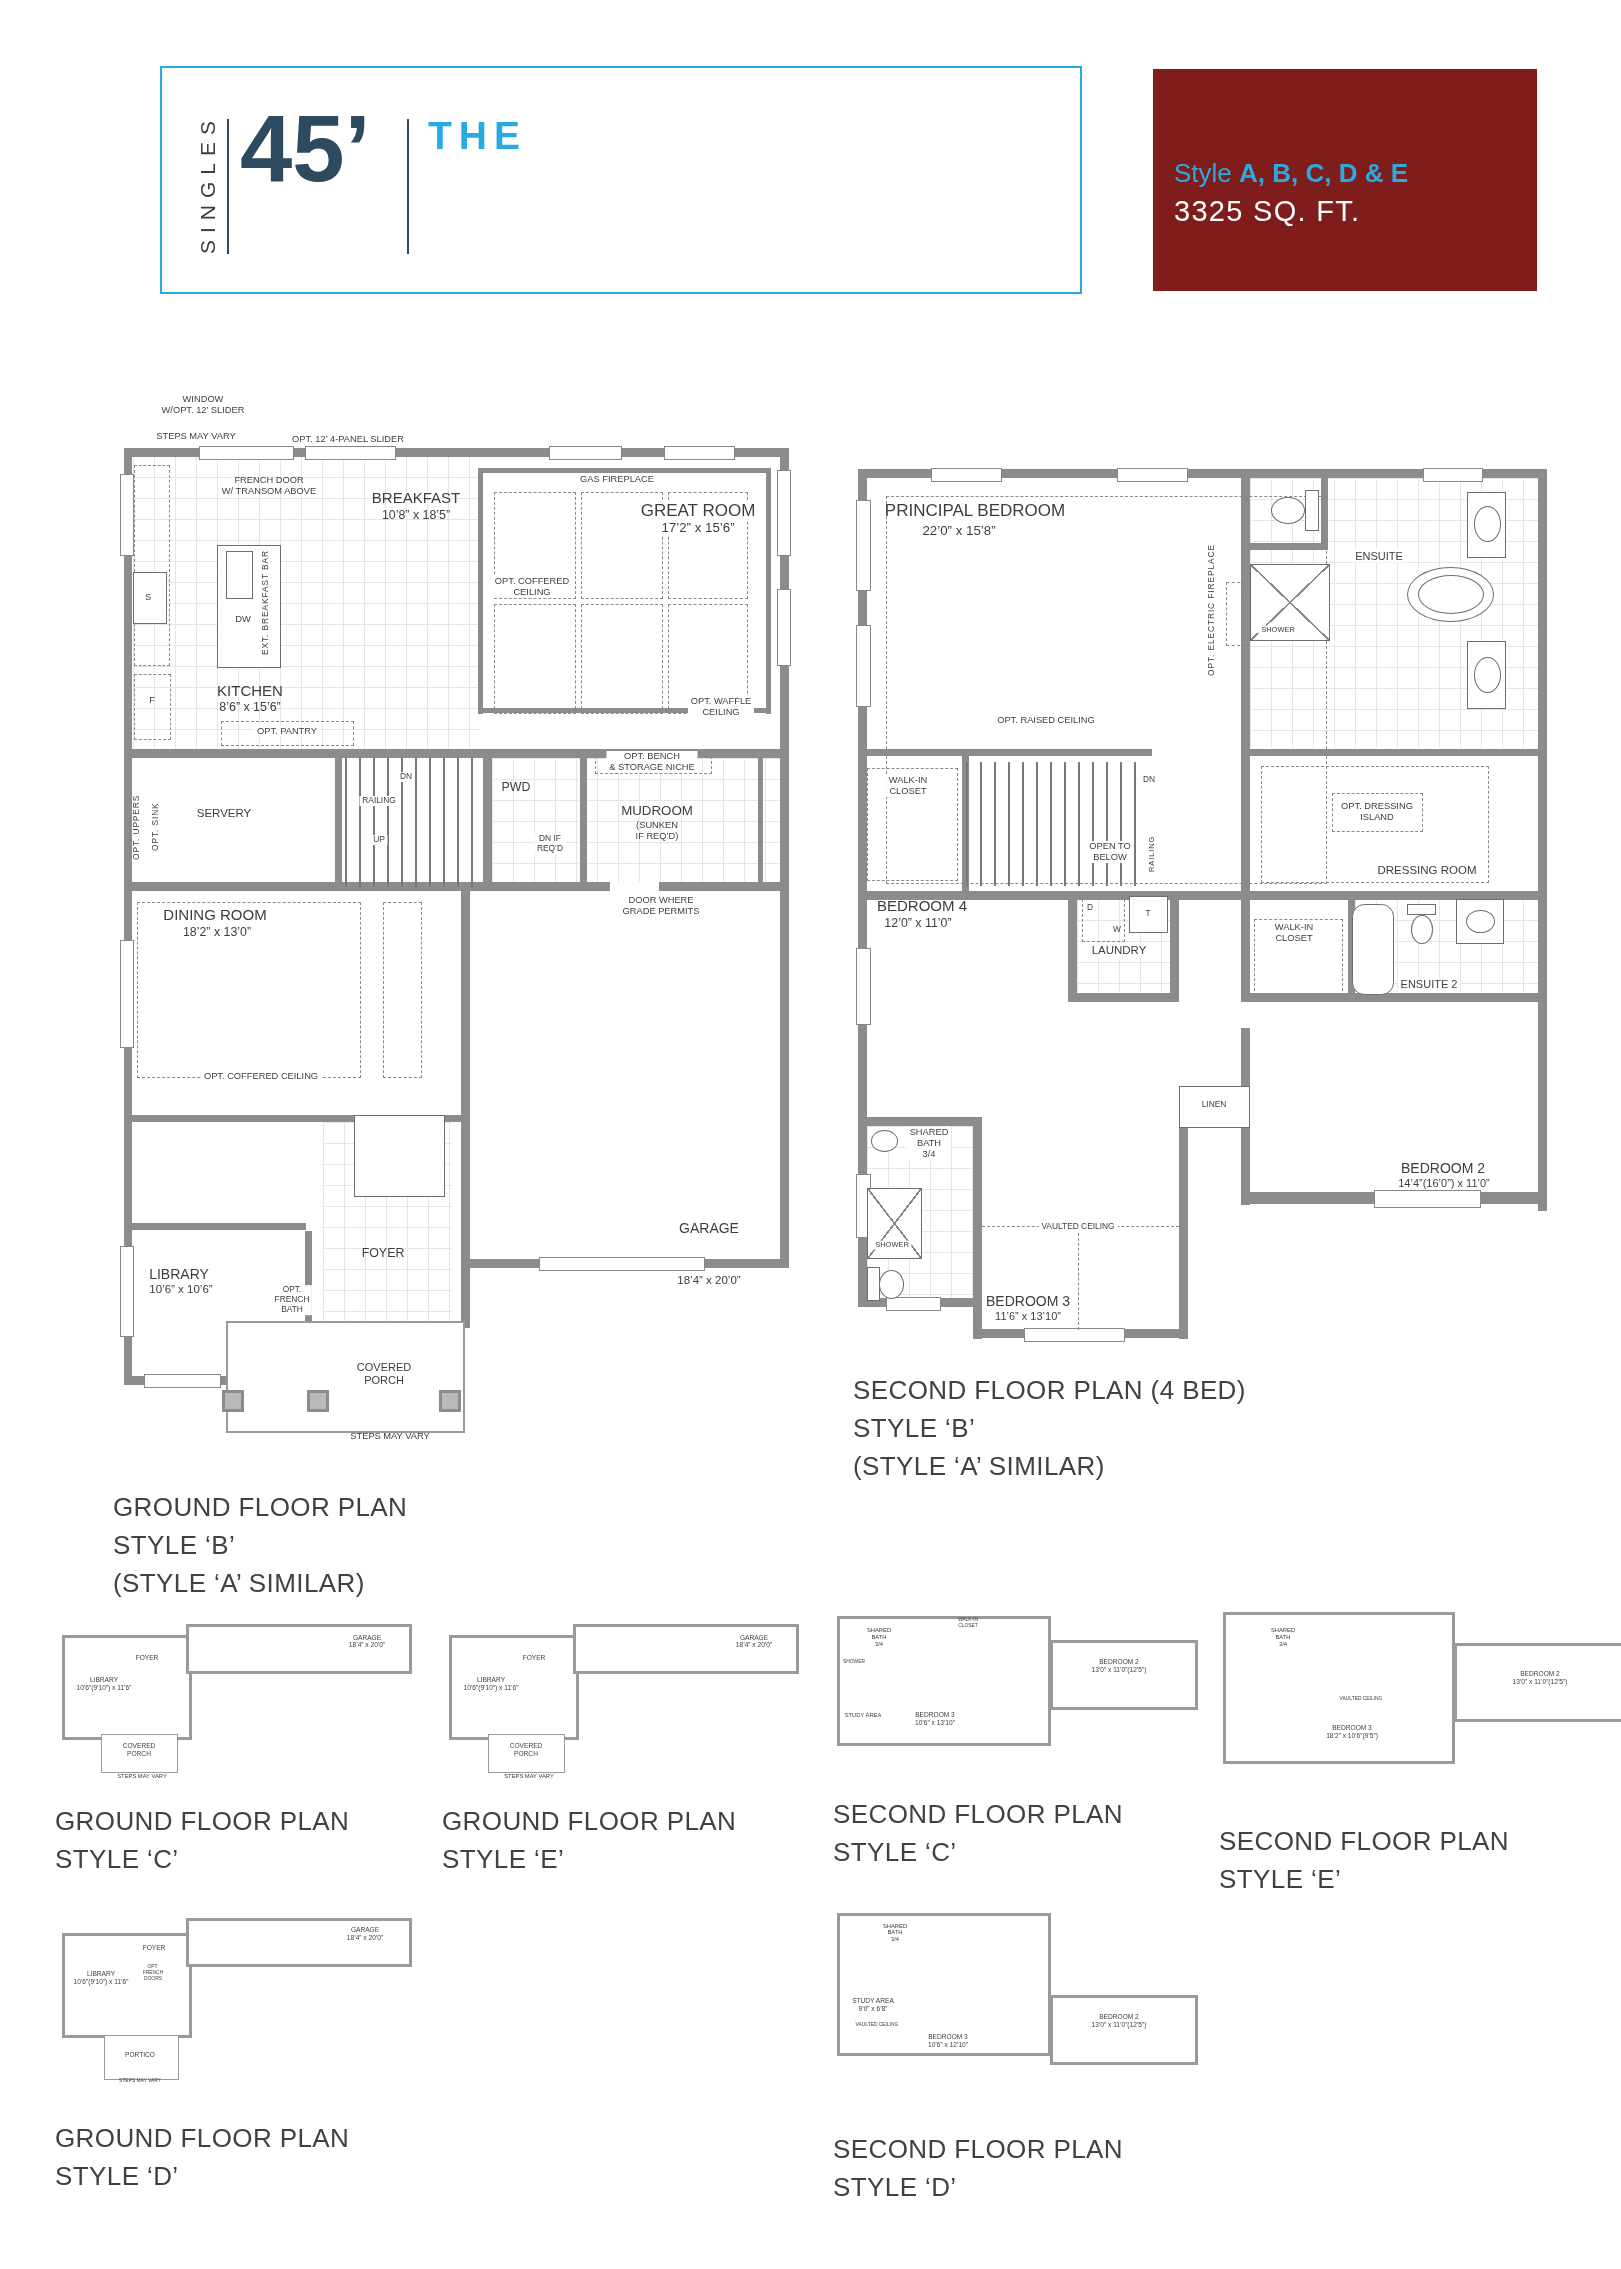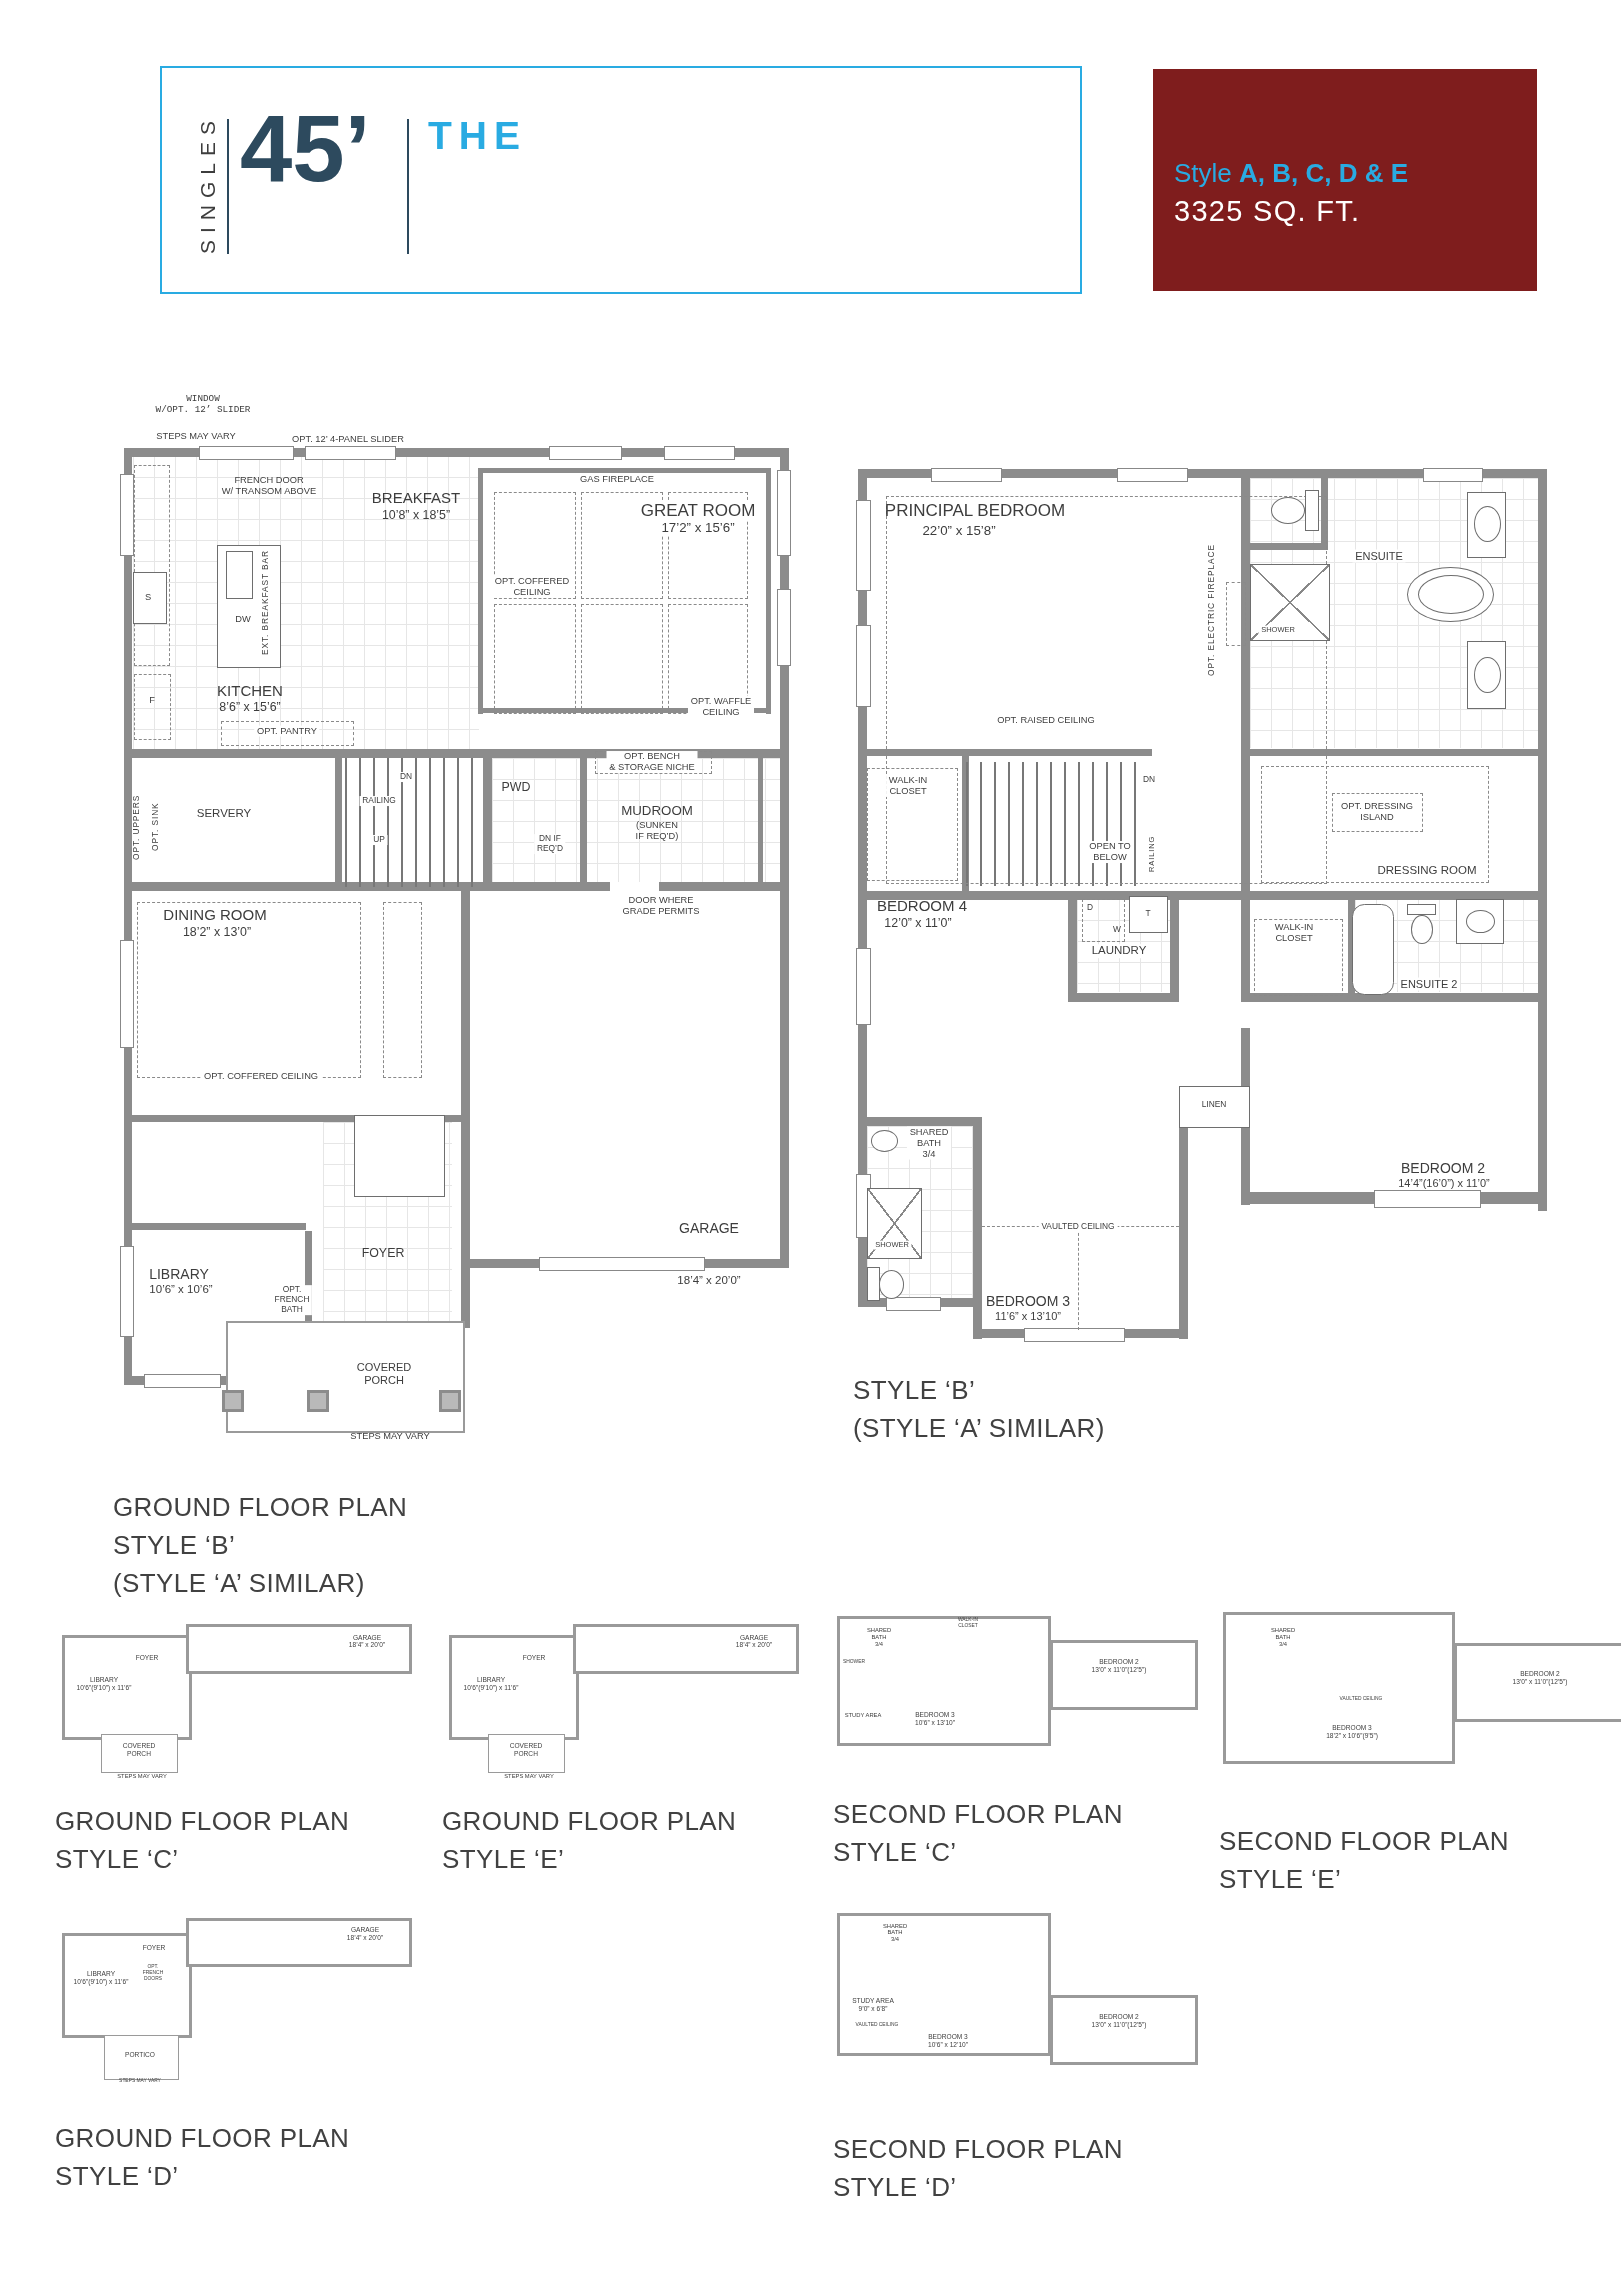--- a/index.html
+++ b/index.html
@@ -128,21 +128,21 @@
     <div class="rect" style="left:113px;top:161px;width:25px;height:46px;"></div>
     <div class="rect" style="left:19.5px;top:182px;width:32px;height:50px;"></div>
 
     <div class="rect" style="left:241px;top:725px;width:89px;height:80px;"></div>
 
     <div class="porch" style="left:113px;top:931px;width:235px;height:108px;"></div>
     <div class="post" style="left:109px;top:1000px;"></div>
     <div class="post" style="left:194px;top:1000px;"></div>
     <div class="post" style="left:326px;top:1000px;"></div>
 
-    <div class="lbl t10" style="left:90px;top:15px;font-family:Liberation Mono, monospace;">WINDOW
+    <div class="lbl t10" style="left:90px;top:15px;">WINDOW
 W/OPT. 12’ SLIDER</div>
     <div class="lbl t10" style="left:83px;top:46px;">STEPS MAY VARY</div>
     <div class="lbl t10" style="left:235px;top:49px;">OPT. 12’ 4-PANEL SLIDER</div>
     <div class="lbl t10" style="left:156px;top:96px;">FRENCH DOOR
 W/ TRANSOM ABOVE</div>
     <div class="lbl t17" style="left:303px;top:108px;">BREAKFAST</div>
     <div class="lbl t14" style="left:303px;top:125px;">10’8” x 18’5”</div>
     <div class="lbl t10" style="left:504px;top:89px;">GAS FIREPLACE</div>
     <div class="lbl t19 wbg" style="left:585px;top:121px;">GREAT ROOM</div>
     <div class="lbl t15 wbg" style="left:585px;top:138px;">17’2” x 15’6”</div>
@@ -302,20 +302,21 @@
     <div class="lbl t10 wbg" style="left:78px;top:678px;">SHARED
 BATH
 3/4</div>
     <div class="lbl t8 wbg" style="left:41px;top:780px;">SHOWER</div>
     <div class="lbl t9 wbg" style="left:227px;top:762px;">VAULTED CEILING</div>
     <div class="lbl t16" style="left:177px;top:836px;">BEDROOM 3</div>
     <div class="lbl t12" style="left:177px;top:851px;">11’6” x 13’10”</div>
   </div>
 
   <div class="abs" style="left:853px;top:1371px;">
+    <div class="cap">SECOND FLOOR PLAN (4 BED)</div>
     <div class="cap">STYLE ‘B’</div>
     <div class="cap">(STYLE ‘A’ SIMILAR)</div>
   </div>
 
   <div class="plan" style="left:55px;top:1615px;width:355px;height:168px;">
     <div class="trect" style="left:7px;top:19.5px;width:124px;height:99px;"></div>
     <div class="trect2" style="left:46px;top:119px;width:75px;height:37px;"></div>
     <div class="trect" style="left:131px;top:8.9px;width:220px;height:44px;"></div>
     <div class="lbl t7" style="left:49px;top:69px;">LIBRARY
 10’6”(9’10”) x 11’6”</div>

